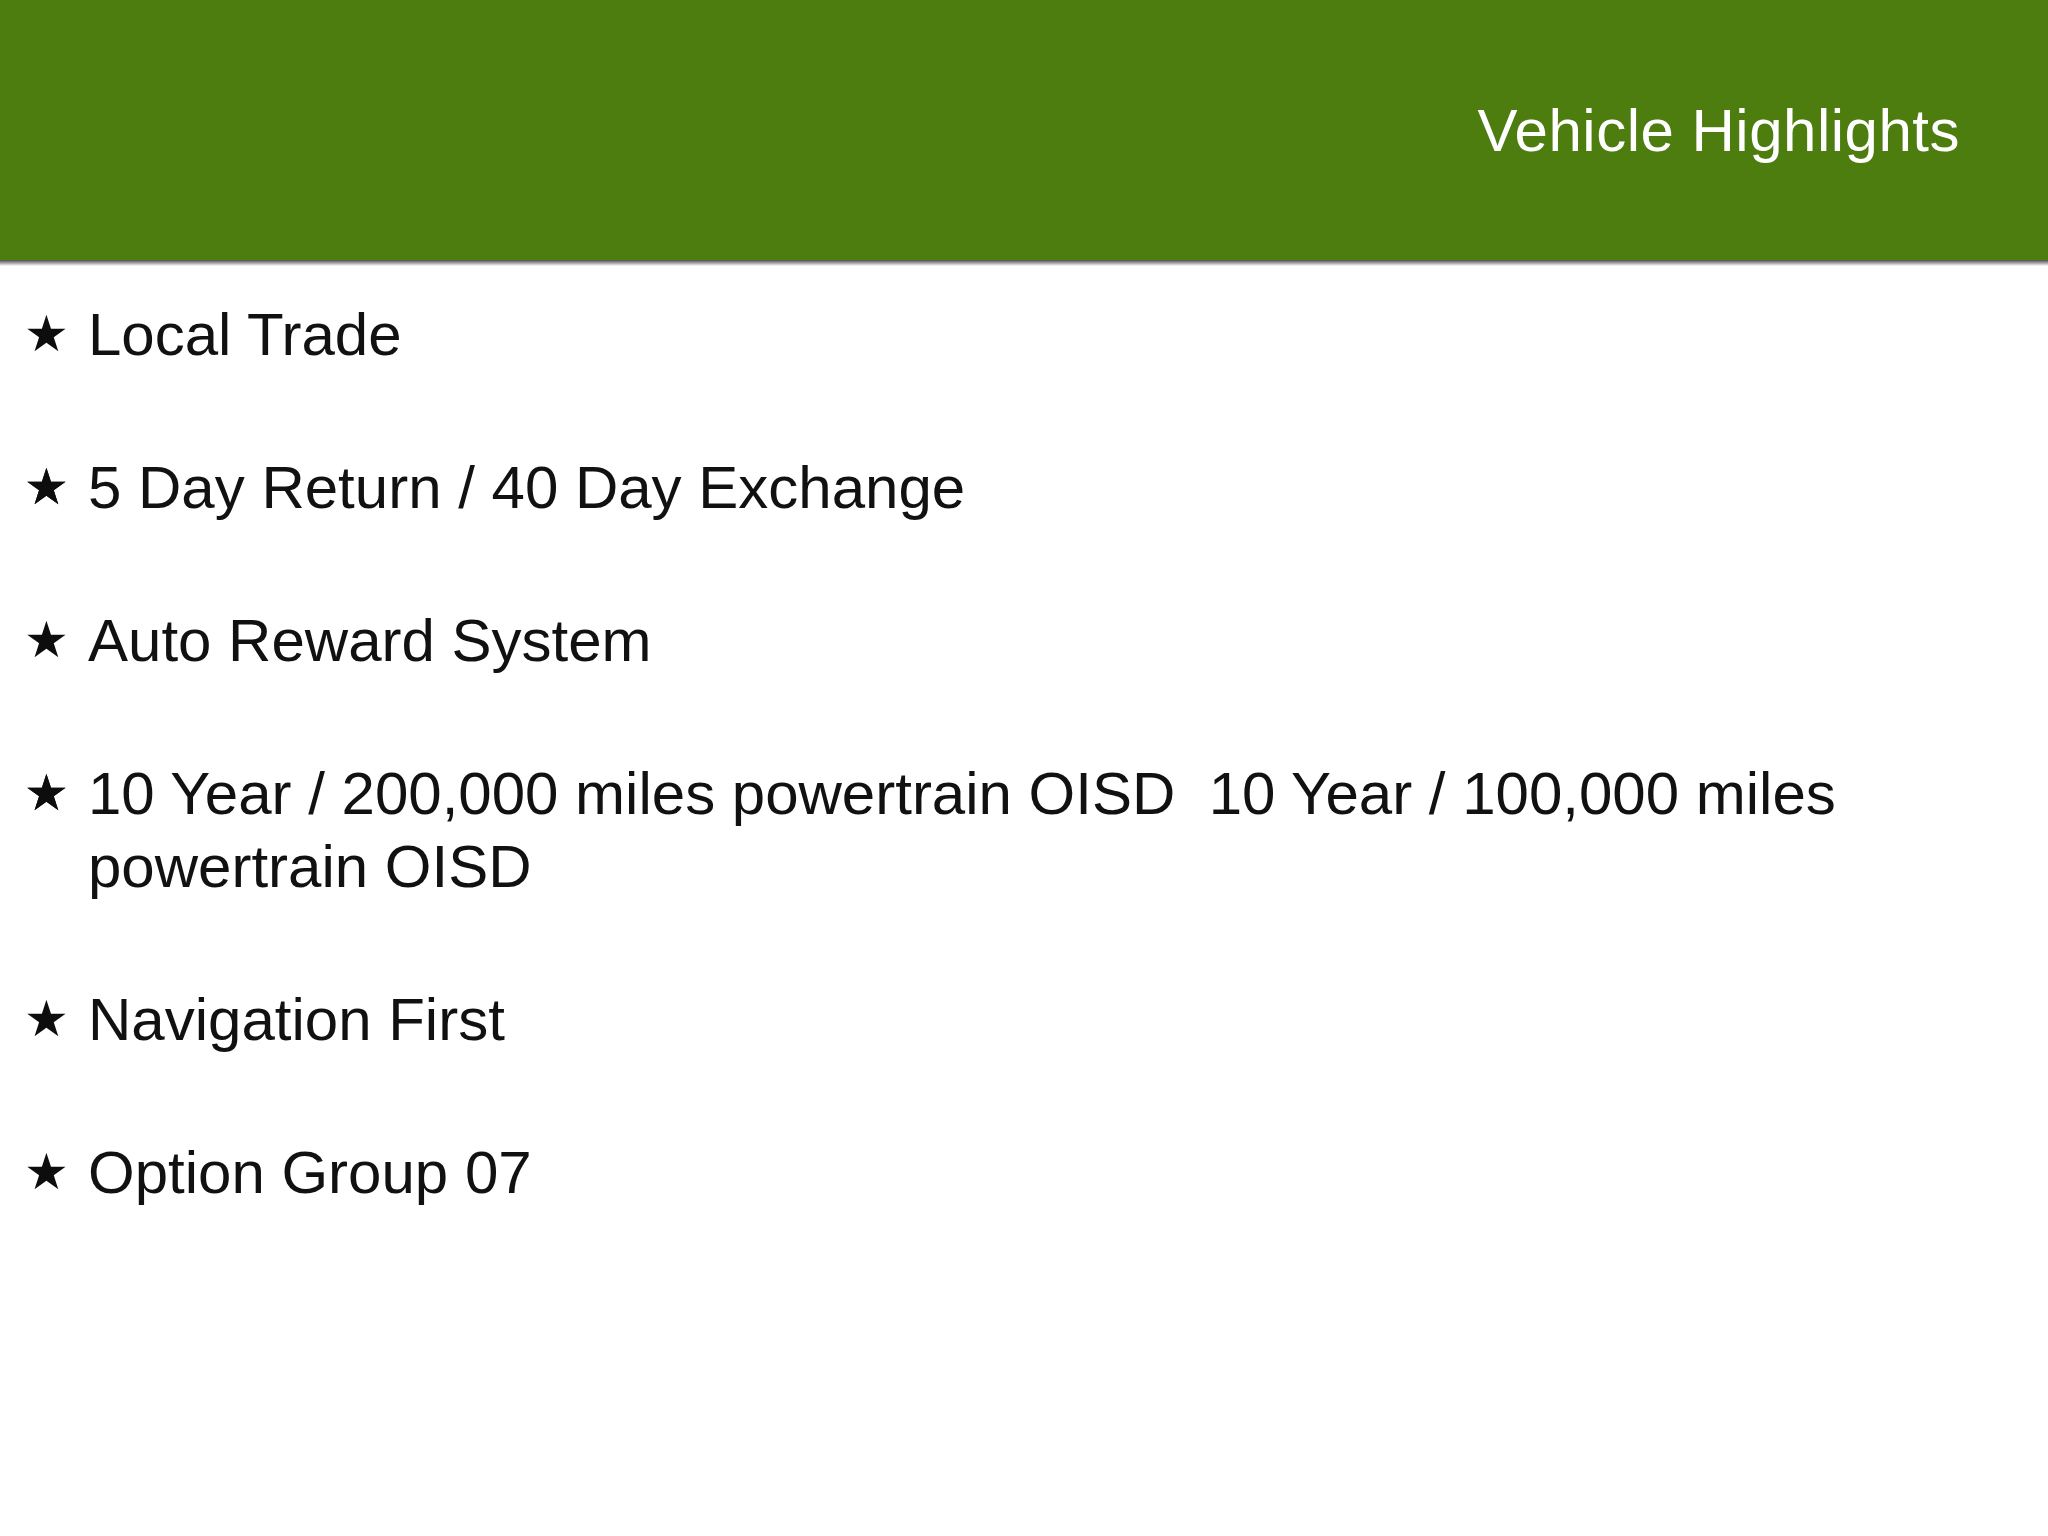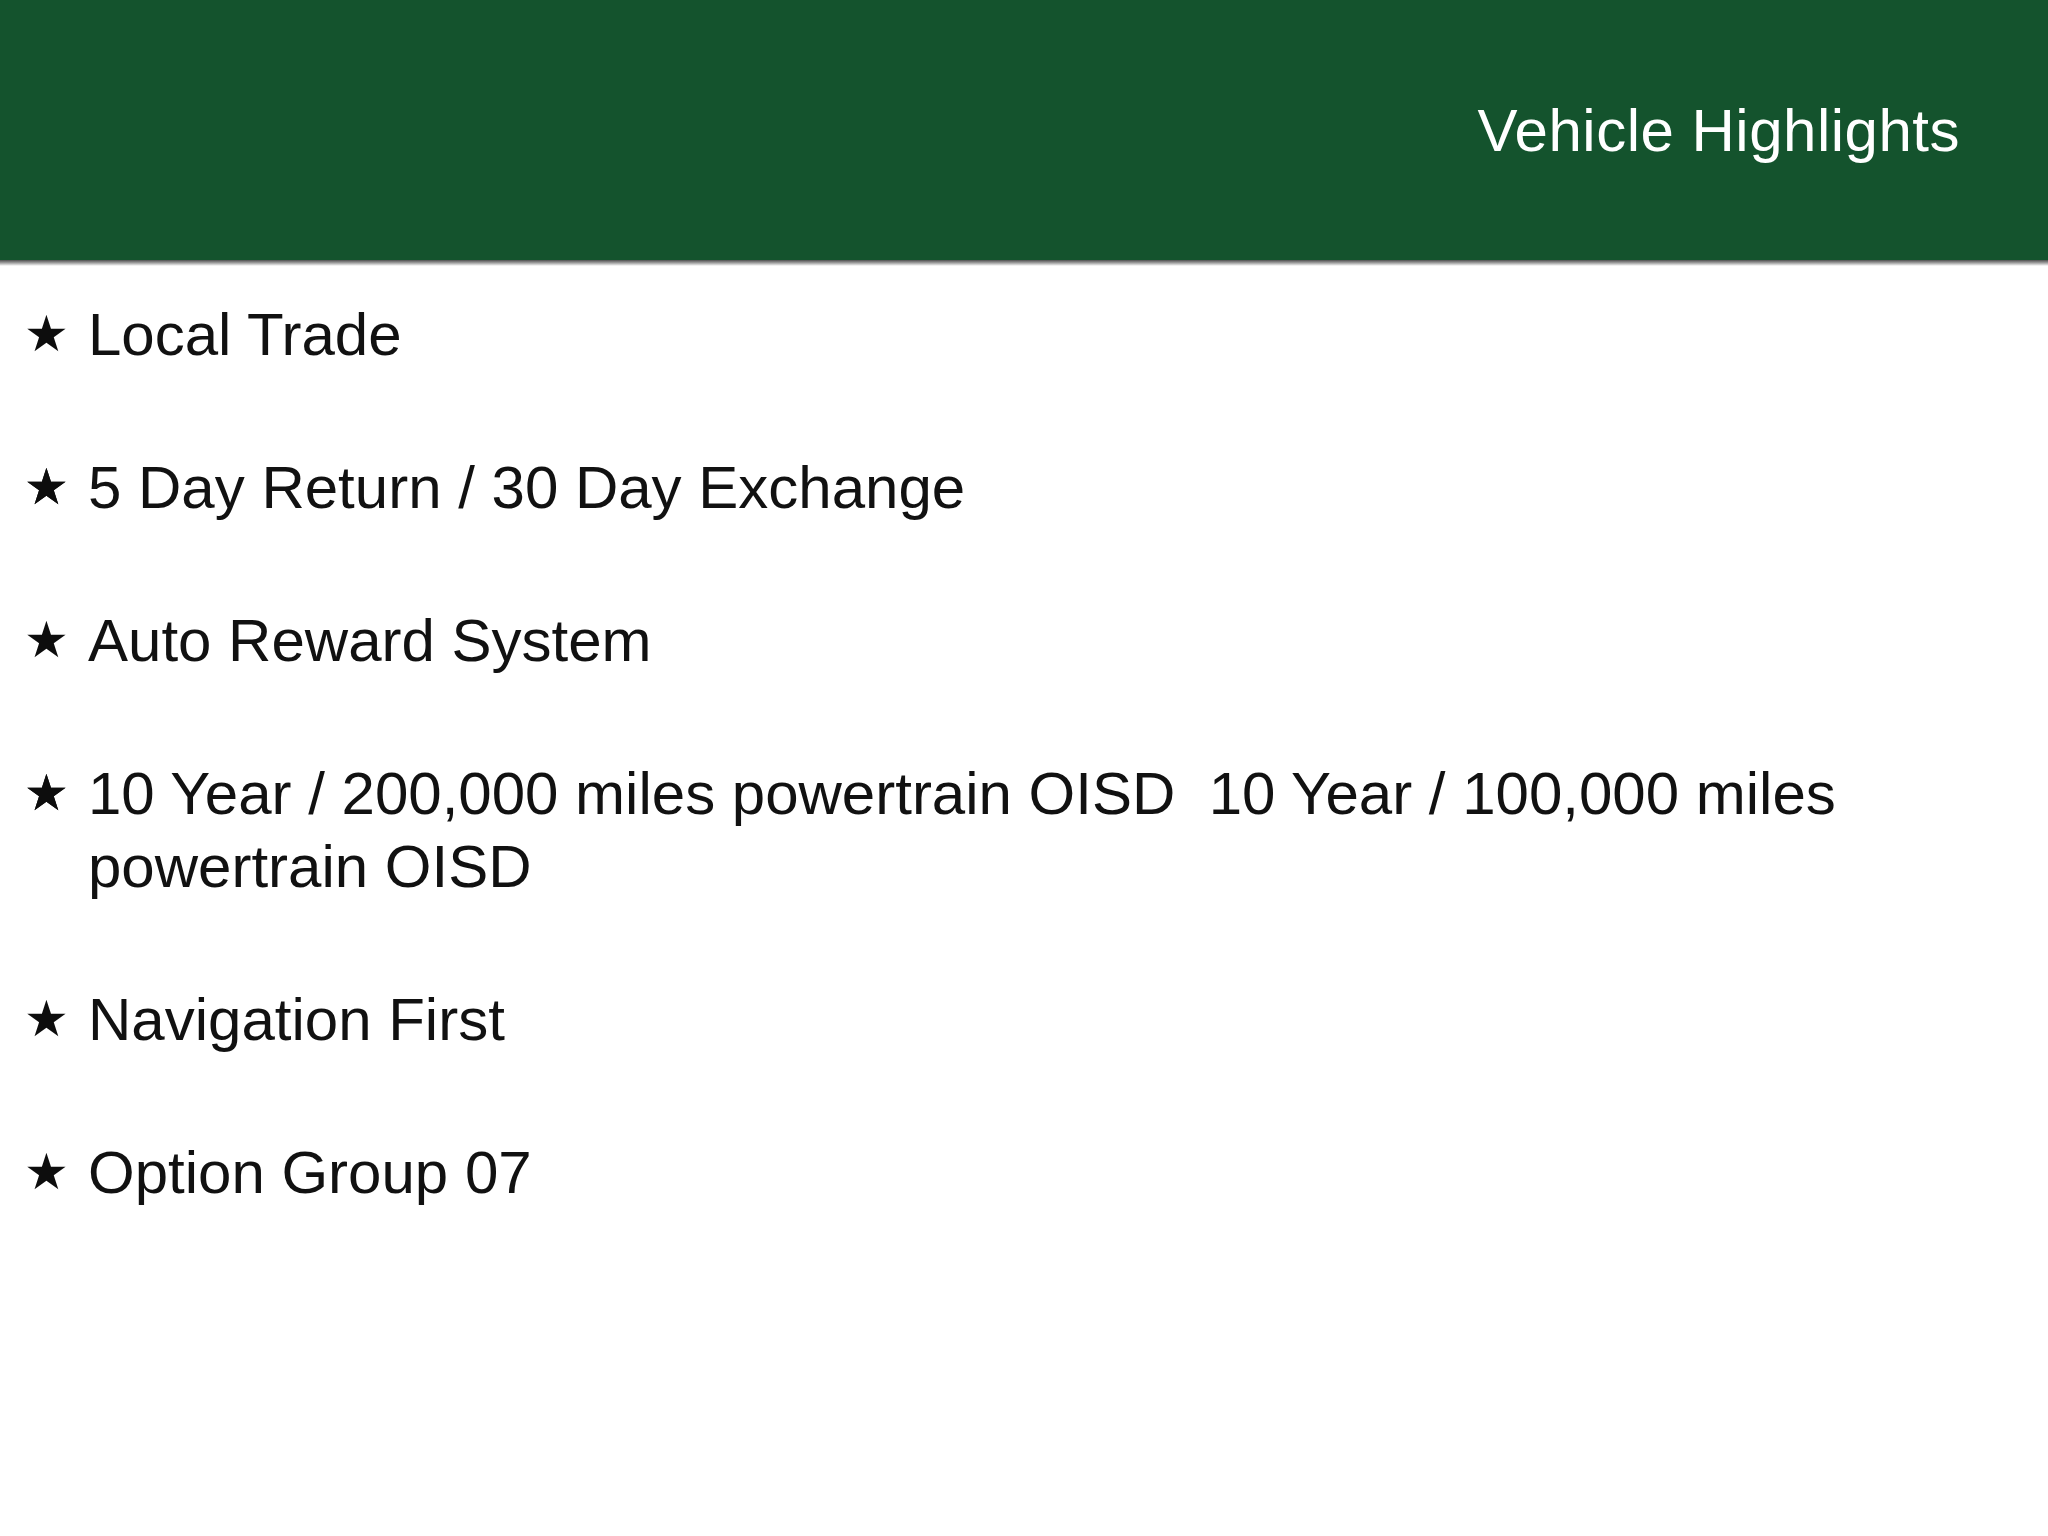--- a/index.html
+++ b/index.html
@@ -9,21 +9,21 @@
   body {
     width: 2048px;
     height: 1536px;
     background: #ffffff;
     font-family: "Liberation Sans", sans-serif;
     overflow: hidden;
   }
   
   .header {
     height: 260px;
-    background: #14532d;
+    background: #4d7c0f;
     display: flex;
     align-items: center;
     justify-content: flex-end;
     padding-right: 88px;
     box-sizing: border-box;
   }
   .header-title {
     color: #ffffff;
     font-size: 60px;
     font-weight: 400;
@@ -78,21 +78,21 @@
 <ul class="highlights-list">
   <li class="highlight-item">
     <span class="star-bullet">★</span>
     <span class="item-text">Local Trade</span>
   </li>
   <li class="highlight-item">
     <span class="star-bullet">★</span>
   </li>
   <li class="highlight-item">
     <span class="star-bullet">★</span>
-    <span class="item-text">5 Day Return / 30 Day Exchange</span>
+    <span class="item-text">5 Day Return / 40 Day Exchange</span>
   </li>
   <li class="highlight-item">
     <span class="star-bullet">★</span>
     <span class="item-text">Auto Reward System</span>
   </li>
   <li class="highlight-item">
     <span class="star-bullet">★</span>
   </li>
   <li class="highlight-item">
     <span class="star-bullet">★</span>

